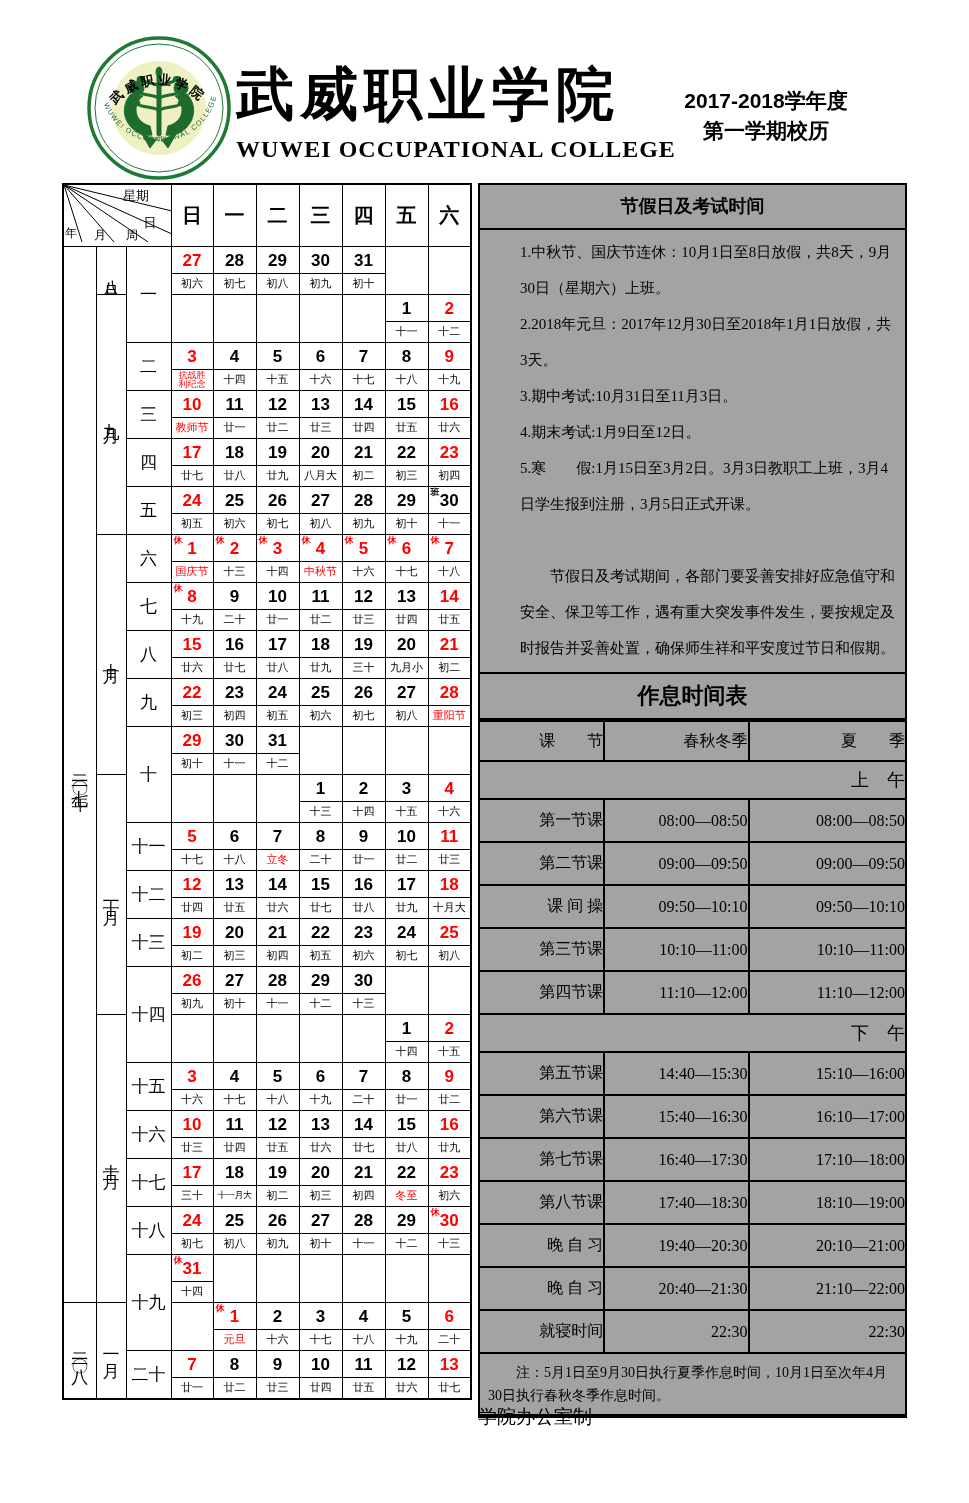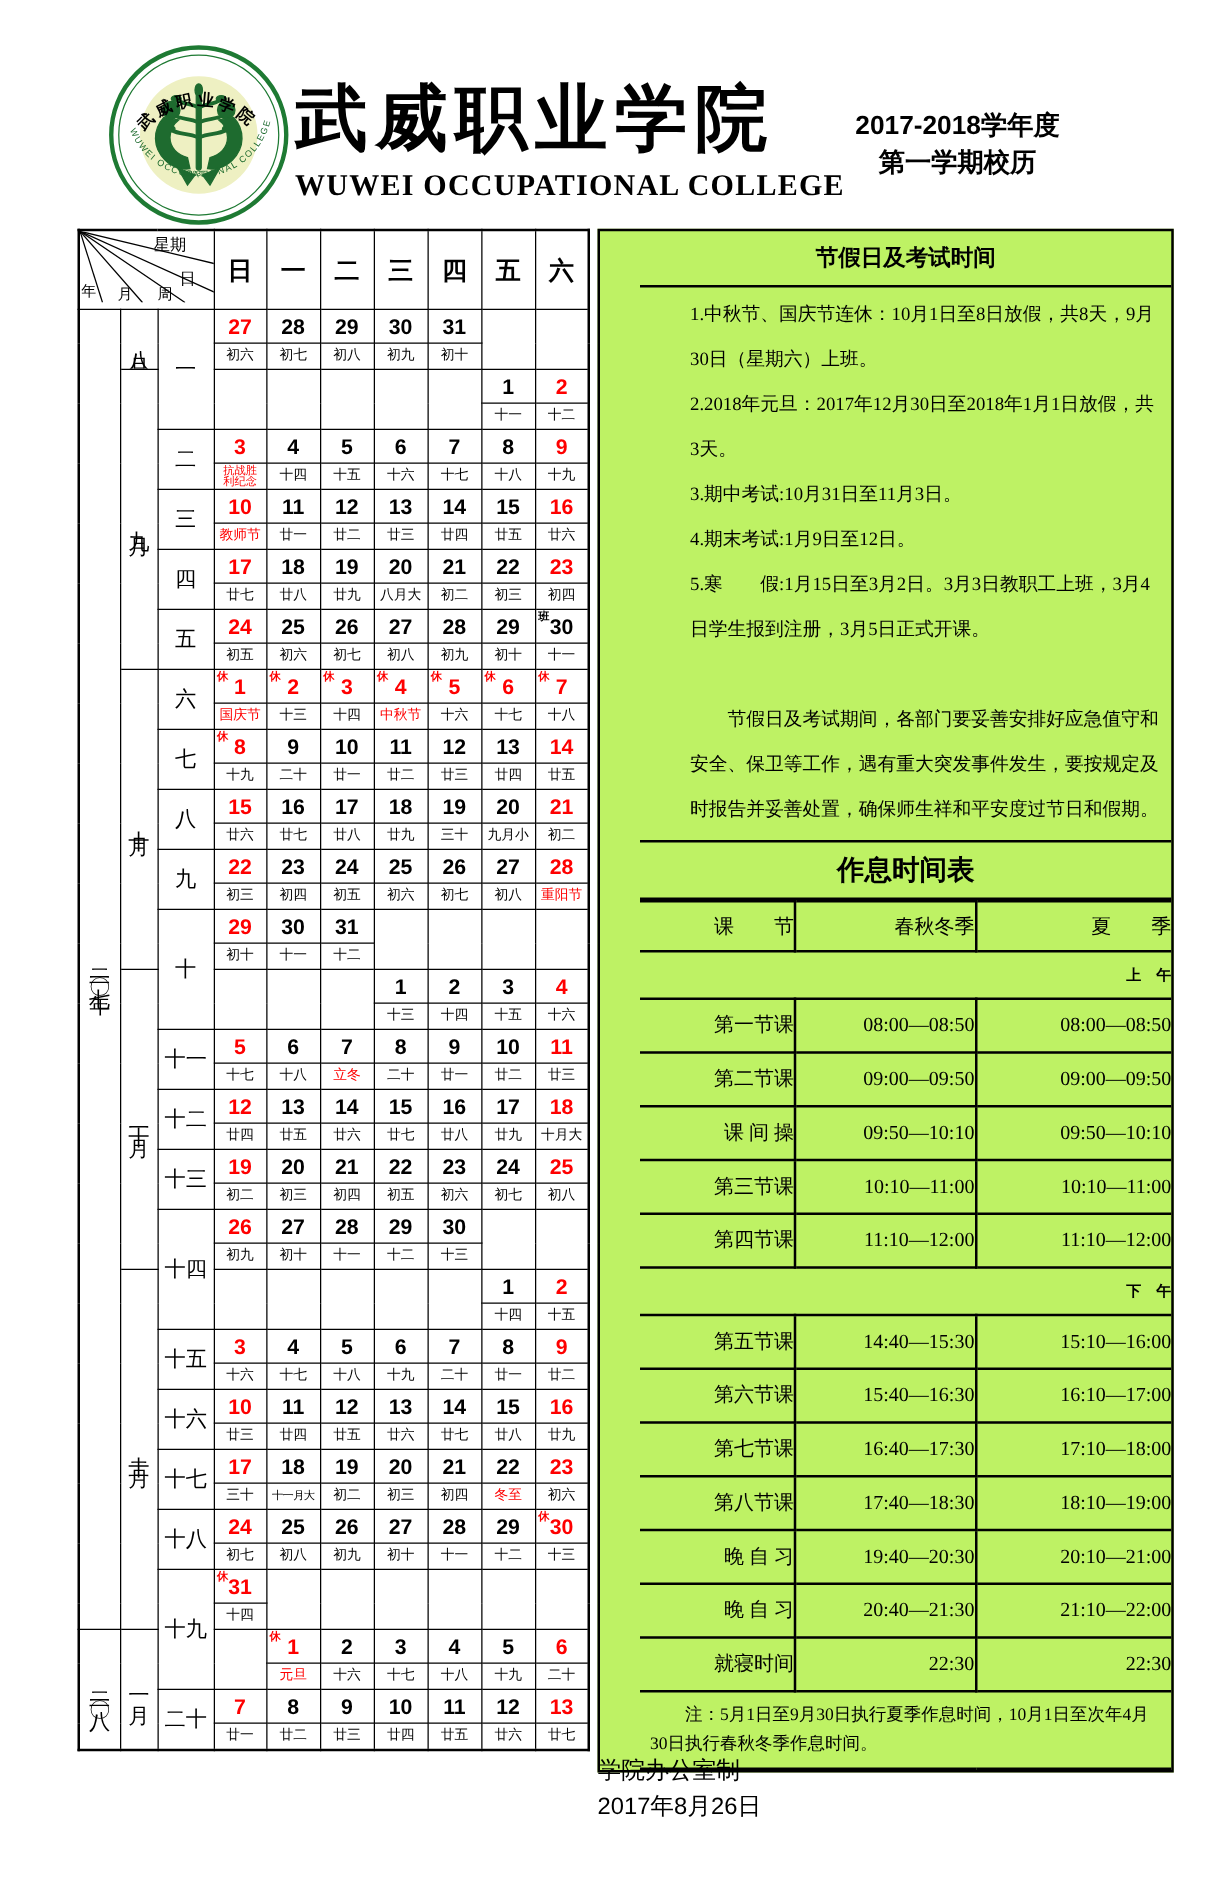--- a/index.html
+++ b/index.html
@@ -29,33 +29,33 @@
   span.mk.black{color:#000;}
   td.lunar{font-size:11px;line-height:1.05;white-space:pre-line;}
   td.lunar.red{color:#fe0000;}
   td.lunar.small{font-size:9px;}
   td.lunar.tight{font-size:9px;letter-spacing:-0.5px;margin-left:21px;}
   td.pb{border-bottom:2px solid #000;}
   td.ylab,td.mlab{writing-mode:vertical-rl;text-orientation:upright;font-size:17px;letter-spacing:5px;}
   td.wlab{font-size:17px;}
 
   
-  .rp{position:absolute;left:478px;top:183px;width:425px;border:2px solid #000;background:#bef264;padding-left:32px;}
+  .rp{position:absolute;left:478px;top:183px;width:425px;border:2px solid #000;background:#a3a3a3;}
   .rp-title{height:43px;line-height:43px;text-align:center;font-family:"Liberation Sans",sans-serif;
             font-weight:bold;font-size:18px;border-bottom:2px solid #000;}
   .rp-body{padding:4px 10px 6px 8px;font-size:15px;margin-left:32px;}
   .rp-body p{margin:0;line-height:36px;}
   .rp-body p.para{text-indent:2em;margin-top:36px;}
   .sch-title{height:44px;line-height:44px;text-align:center;font-family:"Liberation Sans",sans-serif;
              font-weight:bold;font-size:22px;border-top:2px solid #000;border-bottom:2px solid #000;}
   table.st{border-collapse:collapse;table-layout:fixed;width:100%;}
   table.st td{border:2px solid #000;text-align:right;font-size:16px;padding:0;}
   table.st tr td:first-child{border-left:none;} table.st tr td:last-child{border-right:none;}
   tr.st-colhd{height:40px;} tr.st-colhd td{font-size:16px;}
-  tr.st-sec{height:38px;} tr.st-sec td{font-family:"Liberation Sans",sans-serif;font-weight:bold;font-size:12px;margin-top:13px;}
+  tr.st-sec{height:38px;} tr.st-sec td{font-family:"Liberation Sans",sans-serif;font-weight:normal;font-size:18px;margin-top:13px;}
   tr.st-row{height:43px;}
   tr.st-note{height:62px;} tr.st-note td{text-align:left;font-size:14px;line-height:1.65;padding:4px 8px;}
   tr.st-note .note-inner{text-indent:2em;}
 
   .footer{position:absolute;left:478px;top:1402px;width:425px;text-align:left;
           font-family:"Liberation Sans",sans-serif;font-size:19px;line-height:29px;}
 </style>
 </head>
 <body>
 
@@ -679,16 +679,15 @@
             <td colspan="3">
               <div class="note-inner">注：5月1日至9月30日执行夏季作息时间，10月1日至次年4月30日执行春秋冬季作息时间。</div>
             </td>
           </tr>
         </tbody>
     </table>
   </div>
 
   <div class="footer">
     <div>学院办公室制</div>
-    <div>2017年8月26日</div>
   </div>
 
 </div>
 
 </body></html>

